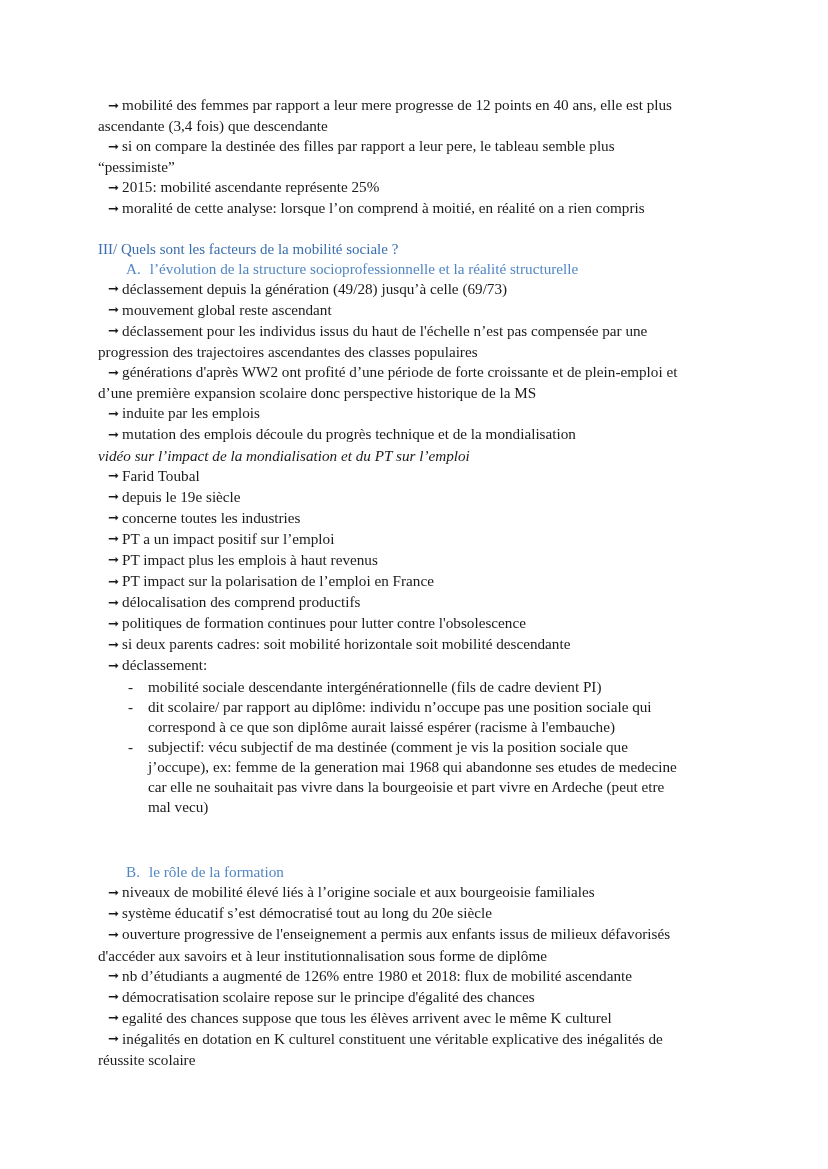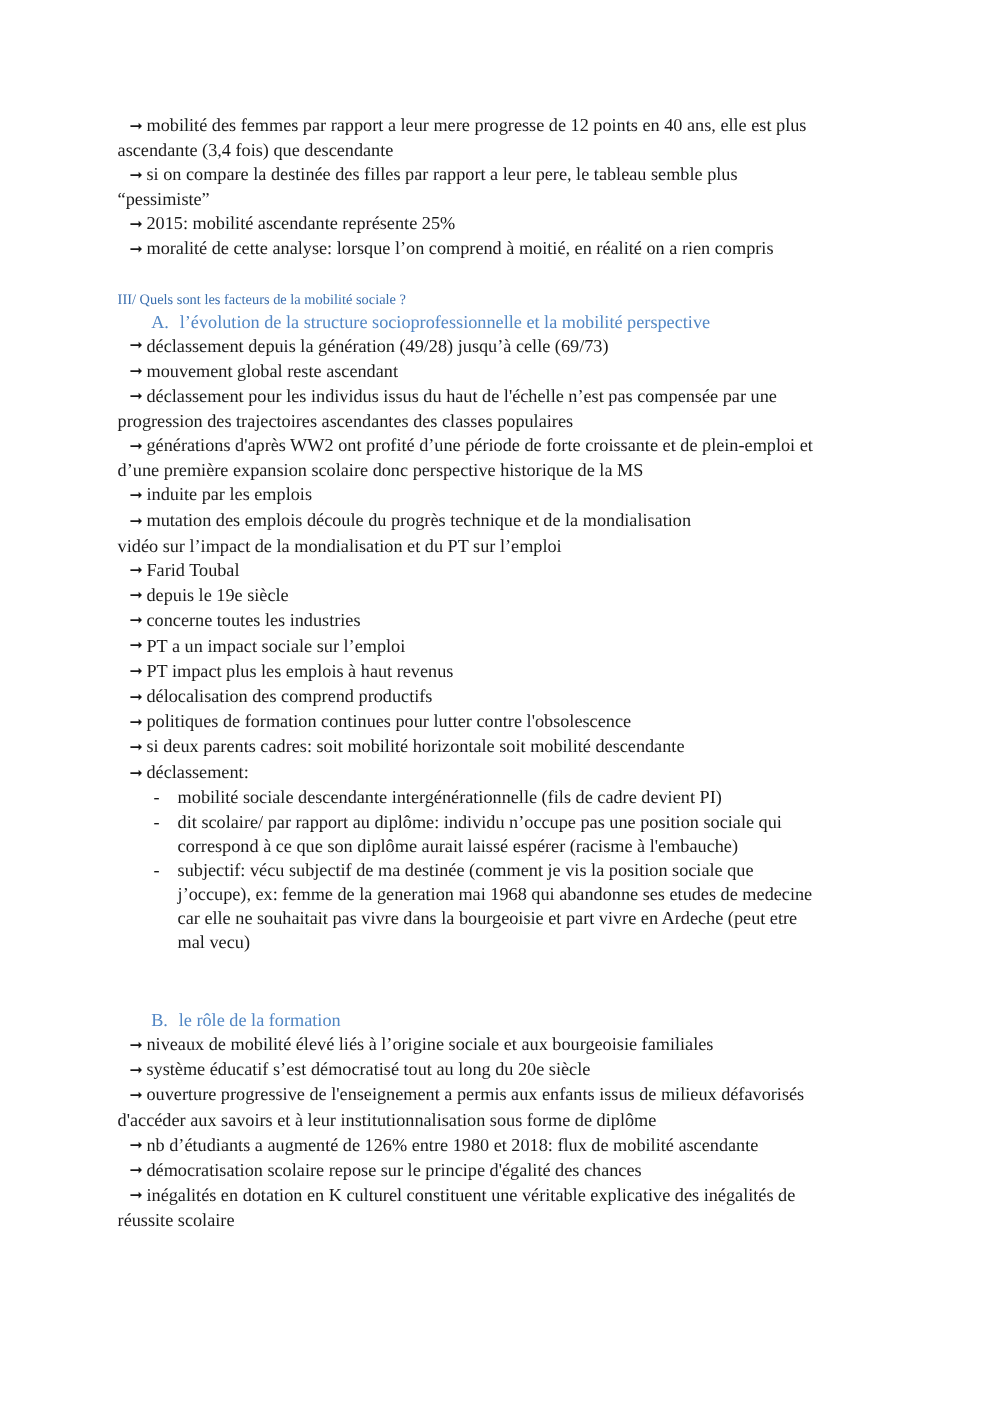--- a/index.html
+++ b/index.html
@@ -45,21 +45,21 @@
   .line .arrow::after {
     content: "";
     display: inline-block;
     width: 3.5px;
   }
 
   
   .h-main {
     margin: 0;
     padding: 19px 0 0 0;
-    font-size: 12px;
+    font-size: 15px;
     font-weight: normal;
     line-height: 20.1px;
     color: #3a6eae;
     text-indent: 0;
   }
   .h-sub {
     margin: 0;
     padding: 0 0 0 28px;
     font-size: 15.2px;
     font-weight: normal;
@@ -73,20 +73,21 @@
     width: 9px;
   }
   .h-sub.spaced-before {
     padding-top: 45px;
   }
 
   
   .note {
     margin: 0;
     padding: 0;
+    font-style: italic;
     text-indent: 0;
   }
 
   
   .sublist {
     margin: 0;
     padding: 0;
     list-style: none;
   }
   .sublist li {
@@ -109,56 +110,58 @@
 
     <div>
       <p class="line"><span class="arrow">➞</span><span>mobilité des femmes par rapport a leur mere progresse de 12 points en 40 ans, elle est plus ascendante (3,4 fois) que descendante</span></p>
       <p class="line"><span class="arrow">➞</span><span>si on compare la destinée des filles par rapport a leur pere, le tableau semble plus “pessimiste”</span></p>
       <p class="line"><span class="arrow">➞</span><span>2015: mobilité ascendante représente 25%</span></p>
       <p class="line"><span class="arrow">➞</span><span>moralité de cette analyse: lorsque l’on comprend à moitié, en réalité on a rien compris</span></p>
     </div>
 
     <h2 class="h-main">III/ Quels sont les facteurs de la mobilité sociale ?</h2>
 
-    <h3 class="h-sub"><span class="letter">A.</span><span>l’évolution de la structure socioprofessionnelle et la mobilité perspective</span></h3>
+    <h3 class="h-sub"><span class="letter">A.</span><span>l’évolution de la structure socioprofessionnelle et la réalité structurelle</span></h3>
 
     <div>
       <p class="line"><span class="arrow">➞</span><span>déclassement depuis la génération (49/28) jusqu’à celle (69/73)</span></p>
       <p class="line"><span class="arrow">➞</span><span>mouvement global reste ascendant</span></p>
       <p class="line"><span class="arrow">➞</span><span>déclassement pour les individus issus du haut de l'échelle n’est pas compensée par une progression des trajectoires ascendantes des classes populaires</span></p>
       <p class="line"><span class="arrow">➞</span><span>générations d'après WW2 ont profité d’une période de forte croissante et de plein-emploi et d’une première expansion scolaire donc perspective historique de la MS</span></p>
       <p class="line"><span class="arrow">➞</span><span>induite par les emplois</span></p>
       <p class="line"><span class="arrow">➞</span><span>mutation des emplois découle du progrès technique et de la mondialisation</span></p>
     </div>
 
     <p class="note">vidéo sur l’impact de la mondialisation et du PT sur l’emploi</p>
 
     <div>
       <p class="line"><span class="arrow">➞</span><span>Farid Toubal</span></p>
       <p class="line"><span class="arrow">➞</span><span>depuis le 19e siècle</span></p>
       <p class="line"><span class="arrow">➞</span><span>concerne toutes les industries</span></p>
-      <p class="line"><span class="arrow">➞</span><span>PT a un impact sociale sur l’emploi</span></p>
+      <p class="line"><span class="arrow">➞</span><span>PT a un impact positif sur l’emploi</span></p>
       <p class="line"><span class="arrow">➞</span><span>PT impact plus les emplois à haut revenus</span></p>
+      <p class="line"><span class="arrow">➞</span><span>PT impact sur la polarisation de l’emploi en France</span></p>
       <p class="line"><span class="arrow">➞</span><span>délocalisation des comprend productifs</span></p>
       <p class="line"><span class="arrow">➞</span><span>politiques de formation continues pour lutter contre l'obsolescence</span></p>
       <p class="line"><span class="arrow">➞</span><span>si deux parents cadres: soit mobilité horizontale soit mobilité descendante</span></p>
       <p class="line"><span class="arrow">➞</span><span>déclassement:</span></p>
     </div>
 
     <ul class="sublist">
       <li><span class="dash">-</span><span>mobilité sociale descendante intergénérationnelle (fils de cadre devient PI)</span></li>
       <li><span class="dash">-</span><span>dit scolaire/ par rapport au diplôme: individu n’occupe pas une position sociale qui correspond à ce que son diplôme aurait laissé espérer (racisme à l'embauche)</span></li>
       <li><span class="dash">-</span><span>subjectif: vécu subjectif de ma destinée (comment je vis la position sociale que j’occupe), ex: femme de la generation mai 1968 qui abandonne ses etudes de medecine car elle ne souhaitait pas vivre dans la bourgeoisie et part vivre en Ardeche (peut etre mal vecu)</span></li>
     </ul>
 
     <h3 class="h-sub spaced-before"><span class="letter">B.</span><span>le rôle de la formation</span></h3>
 
     <div>
       <p class="line"><span class="arrow">➞</span><span>niveaux de mobilité élevé liés à l’origine sociale et aux bourgeoisie familiales</span></p>
       <p class="line"><span class="arrow">➞</span><span>système éducatif s’est démocratisé tout au long du 20e siècle</span></p>
       <p class="line"><span class="arrow">➞</span><span>ouverture progressive de l'enseignement a permis aux enfants issus de milieux défavorisés d'accéder aux savoirs et à leur institutionnalisation sous forme de diplôme</span></p>
       <p class="line"><span class="arrow">➞</span><span>nb d’étudiants a augmenté de 126% entre 1980 et 2018: flux de mobilité ascendante</span></p>
       <p class="line"><span class="arrow">➞</span><span>démocratisation scolaire repose sur le principe d'égalité des chances</span></p>
+      <p class="line"><span class="arrow">➞</span><span>egalité des chances suppose que tous les élèves arrivent avec le même K culturel</span></p>
       <p class="line"><span class="arrow">➞</span><span>inégalités en dotation en K culturel constituent une véritable explicative des inégalités de réussite scolaire</span></p>
     </div>
 
   </div>
 </div>
 
 </body></html>

